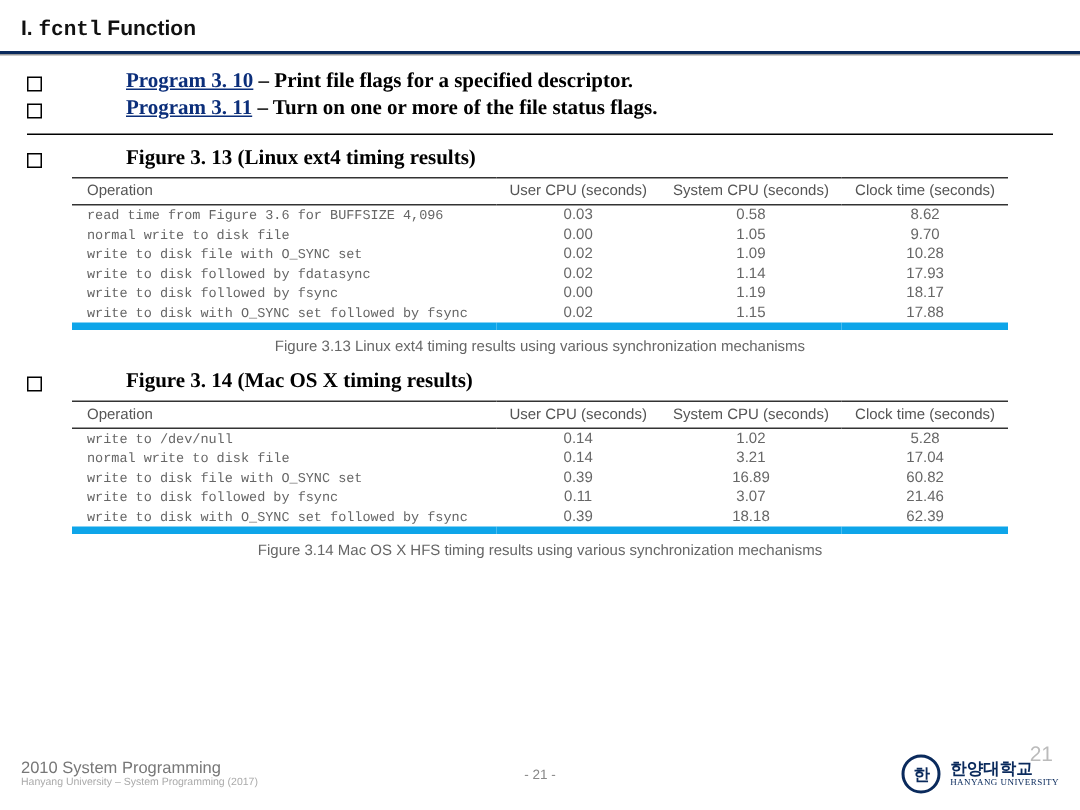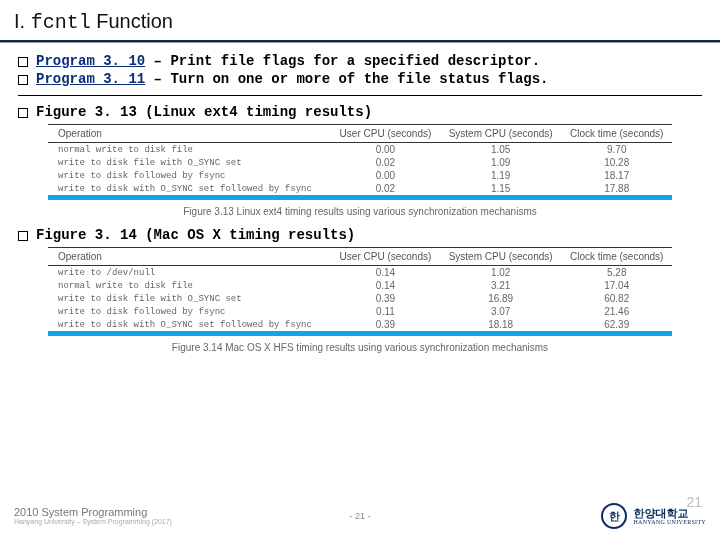--- a/index.html
+++ b/index.html
@@ -8,36 +8,37 @@
     height: 540px;
     font-family: Georgia, 'Times New Roman', serif;
     background: #fff;
     position: relative;
     overflow: hidden;
   }
   .title-bar {
     padding: 10px 14px 6px 14px;
     border-bottom: 2px solid #0a2a5c;
     font-family: Verdana, Arial, sans-serif;
-    font-weight: normal;
-    font-size: 20px;
+    font-weight: bold;
+    font-size: 14px;
     color: #111;
   }
   .title-bar .mono { font-family: 'Courier New', monospace; }
   .thin-line { border-bottom: 1px solid #999; margin-bottom: 10px; }
   .content { padding: 0 18px; }
   .bullets { margin: 6px 0 8px 0; }
   .bullet-row {
     display: flex;
     align-items: flex-start;
     font-size: 14px;
     font-weight: bold;
     color: #000;
     margin: 2px 0;
-    font-family: Liberation Mono, monospace;
+    font-family: Liberation Serif, serif;
+    gap: 48px;
   }
   .square {
     width: 10px; height: 10px;
     border: 1.5px solid #000;
     margin: 4px 8px 0 0;
     flex: 0 0 auto;
   }
   .link-text { color: #0b2e7a; text-decoration: underline; }
   .divider { border-top: 1px solid #000; margin: 6px 0 8px 0; }
   .table-wrap { margin: 4px 30px 2px 30px; }
@@ -169,30 +170,42 @@
       <thead>
         <tr>
           <th>Operation</th>
           <th>User CPU (seconds)</th>
           <th>System CPU (seconds)</th>
           <th>Clock time (seconds)</th>
         </tr>
       </thead>
       <tbody id="t1body">
           <tr>
+            <td class="mono-cell">read time from Figure 3.6 for BUFFSIZE 4,096</td>
+            <td>0.03</td>
+            <td>0.58</td>
+            <td>8.62</td>
+          </tr>
+          <tr>
             <td class="mono-cell">normal write to disk file</td>
             <td>0.00</td>
             <td>1.05</td>
             <td>9.70</td>
           </tr>
           <tr>
             <td class="mono-cell">write to disk file with O_SYNC set</td>
             <td>0.02</td>
             <td>1.09</td>
             <td>10.28</td>
+          </tr>
+          <tr>
+            <td class="mono-cell">write to disk followed by fdatasync</td>
+            <td>0.02</td>
+            <td>1.14</td>
+            <td>17.93</td>
           </tr>
           <tr>
             <td class="mono-cell">write to disk followed by fsync</td>
             <td>0.00</td>
             <td>1.19</td>
             <td>18.17</td>
           </tr>
           <tr>
             <td class="mono-cell">write to disk with O_SYNC set followed by fsync</td>
             <td>0.02</td>

